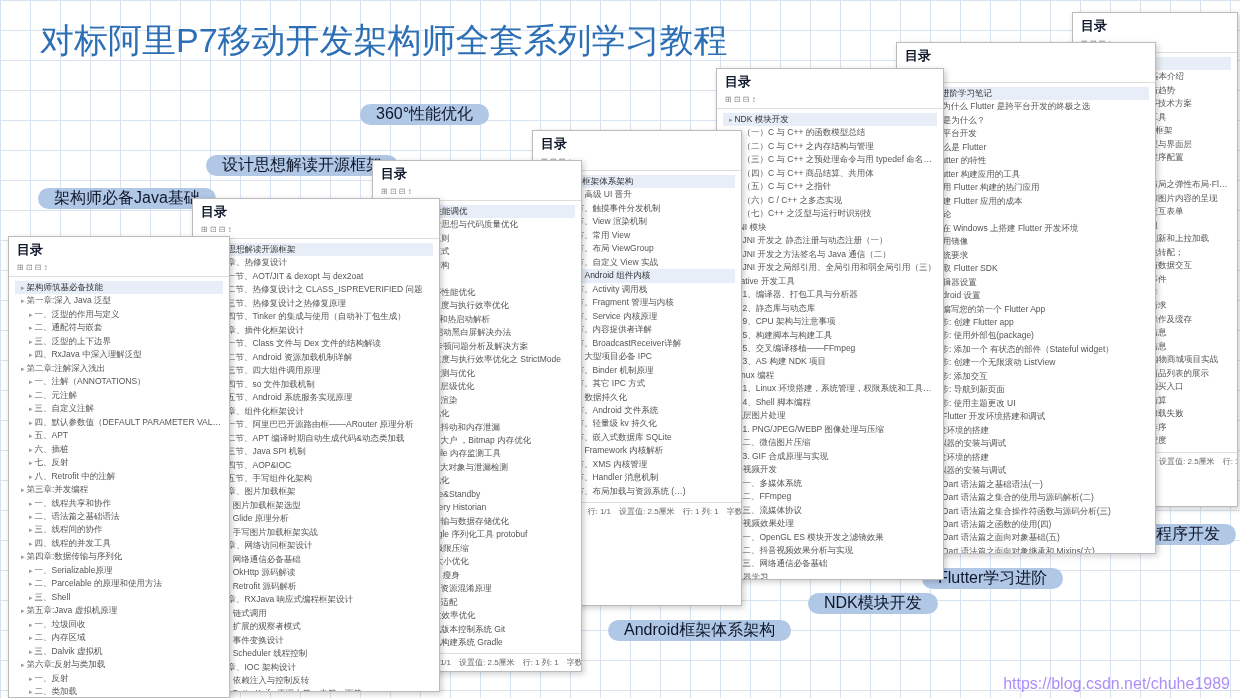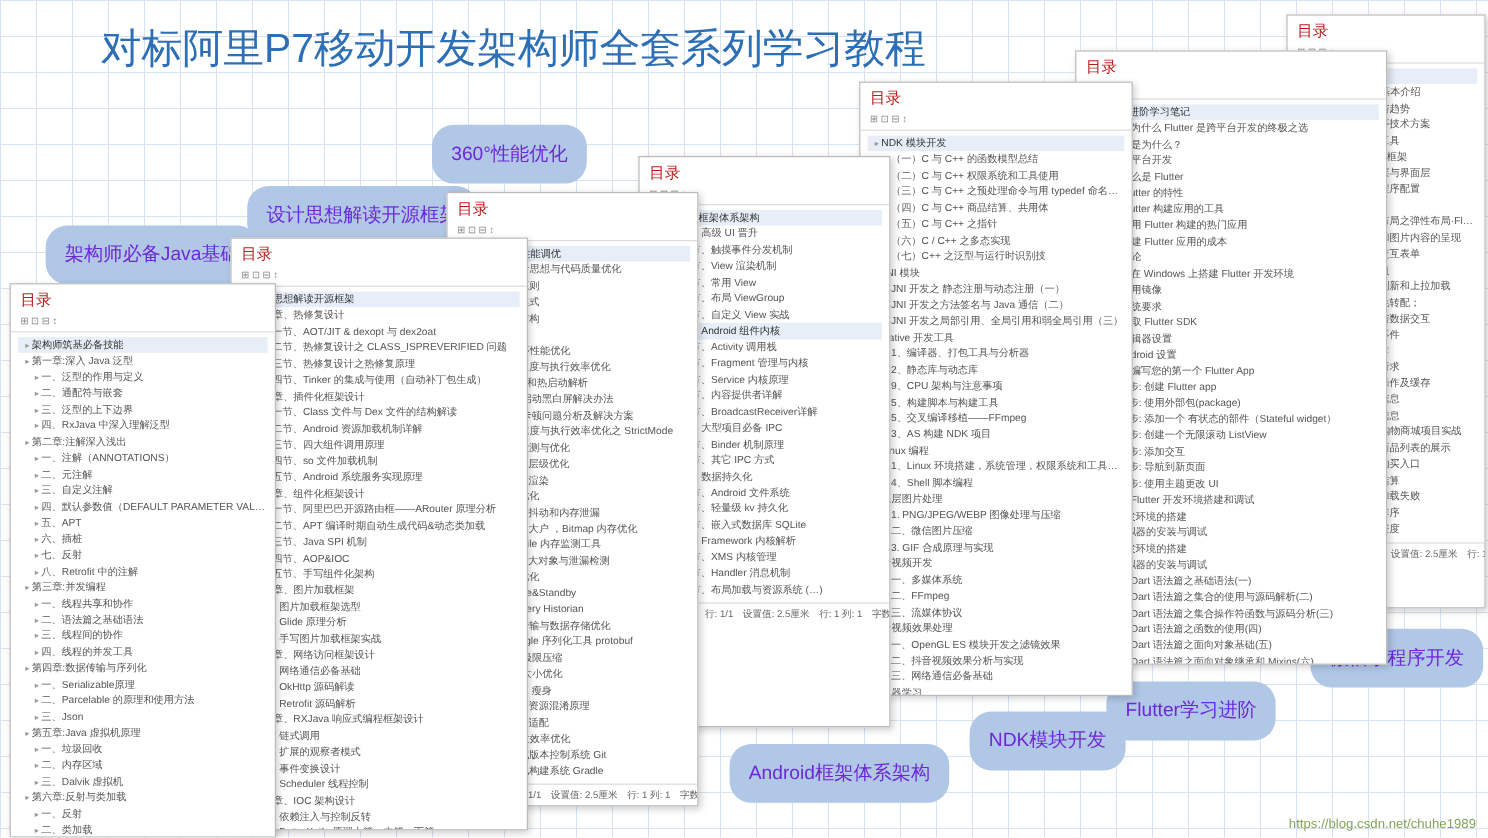--- a/index.html
+++ b/index.html
@@ -14,46 +14,45 @@
   font-family: "Microsoft YaHei", sans-serif;
   position: relative;
   overflow: hidden;
 }
 .main-title {
   position: absolute;
   top: 18px; left: 40px;
   font-size: 34px;
   color: #2d6fb5;
   font-weight: 500;
-  margin-left: 44px;
 }
 .label {
   position: absolute;
   background: #b0c7e6;
-  color: #6d28d9;
+  color: #0f172a;
   border-radius: 18px;
-  padding: 14px 16px;
+  padding: 0 16px;
   font-size: 16px;
   font-weight: 500;
   white-space: nowrap;
 }
 .panel {
   position: absolute;
   background: #fff;
   border: 1px solid #bbb;
   box-shadow: 2px 2px 6px rgba(0,0,0,0.2);
   font-size: 9px;
   color: #444;
   overflow: hidden;
 }
 .panel-title {
   font-size: 13px;
   padding: 4px 8px 2px 8px;
-  color: #b91c1c;
-  font-weight: 400;
+  color: #0f172a;
+  font-weight: 700;
 }
 .panel-toolbar {
   padding: 2px 8px 4px 8px;
   color: #888;
   font-size: 8px;
   border-bottom: 1px solid #ddd;
 }
 .panel-body {
   padding: 4px 6px;
   overflow: hidden;
@@ -85,22 +84,22 @@
   padding: 3px 6px;
   font-size: 8px;
   color: #666;
   display: flex;
   gap: 8px;
   white-space: nowrap;
 }
 .watermark {
   position: absolute;
   right: 10px; bottom: 5px;
-  font-size: 11px;
-  color: #4d7c0f;
+  font-size: 16px;
+  color: #8b5cf6;
   opacity: 0.7;
 }
 </style>
 </head>
 <body>
 
 <div class="main-title">对标阿里P7移动开发架构师全套系列学习教程</div>
 
 <div class="label" style="top:188px;left:38px">架构师必备Java基础</div>
 <div class="label" style="top:155px;left:206px">设计思想解读开源框架</div>
@@ -191,21 +190,21 @@
       <div class="tree-item l0">第九章 Dart 语法篇之面向对象基础(五)</div>
       <div class="tree-item l0">第十章 Dart 语法篇之面向对象继承和 Mixins(六)</div>
     </div>
   </div>
 <div class="panel" id="panel5" style="top:68px;left:716px;width:228px;height:512px">
     <div class="panel-title">目录</div>
     <div class="panel-toolbar">⊞ ⊡ ⊟ ↕</div>
     <div class="panel-body">
       <div class="tree-item section l0">NDK 模块开发</div>
       <div class="tree-item l1">（一）C 与 C++ 的函数模型总结</div>
-      <div class="tree-item l1">（二）C 与 C++ 权限系统和工具使用</div>
+      <div class="tree-item l1">（二）C 与 C++ 之内存结构与管理</div>
       <div class="tree-item l1">（三）C 与 C++ 之预处理命令与用 typedef 命名已有类型</div>
       <div class="tree-item l1">（四）C 与 C++ 商品结算、共用体</div>
       <div class="tree-item l1">（五）C 与 C++ 之指针</div>
       <div class="tree-item l1">（六）C / C++ 之多态实现</div>
       <div class="tree-item l1">（七）C++ 之泛型与运行时识别技</div>
       <div class="tree-item l0">JNI 模块</div>
       <div class="tree-item l1">JNI 开发之 静态注册与动态注册（一）</div>
       <div class="tree-item l1">JNI 开发之方法签名与 Java 通信（二）</div>
       <div class="tree-item l1">JNI 开发之局部引用、全局引用和弱全局引用（三）</div>
       <div class="tree-item l0">Native 开发工具</div>
@@ -376,21 +375,21 @@
       <div class="tree-item l1">七、反射</div>
       <div class="tree-item l1">八、Retrofit 中的注解</div>
       <div class="tree-item l0">第三章:并发编程</div>
       <div class="tree-item l1">一、线程共享和协作</div>
       <div class="tree-item l1">二、语法篇之基础语法</div>
       <div class="tree-item l1">三、线程间的协作</div>
       <div class="tree-item l1">四、线程的并发工具</div>
       <div class="tree-item l0">第四章:数据传输与序列化</div>
       <div class="tree-item l1">一、Serializable原理</div>
       <div class="tree-item l1">二、Parcelable 的原理和使用方法</div>
-      <div class="tree-item l1">三、Json</div>
+      <div class="tree-item l1">三、Shell</div>
       <div class="tree-item l0">第五章:Java  虚拟机原理</div>
       <div class="tree-item l1">一、垃圾回收</div>
       <div class="tree-item l1">二、内存区域</div>
       <div class="tree-item l1">三、Dalvik 虚拟机</div>
       <div class="tree-item l0">第六章:反射与类加载</div>
       <div class="tree-item l1">一、反射</div>
       <div class="tree-item l1">二、类加载</div>
     </div>
   </div>
 

